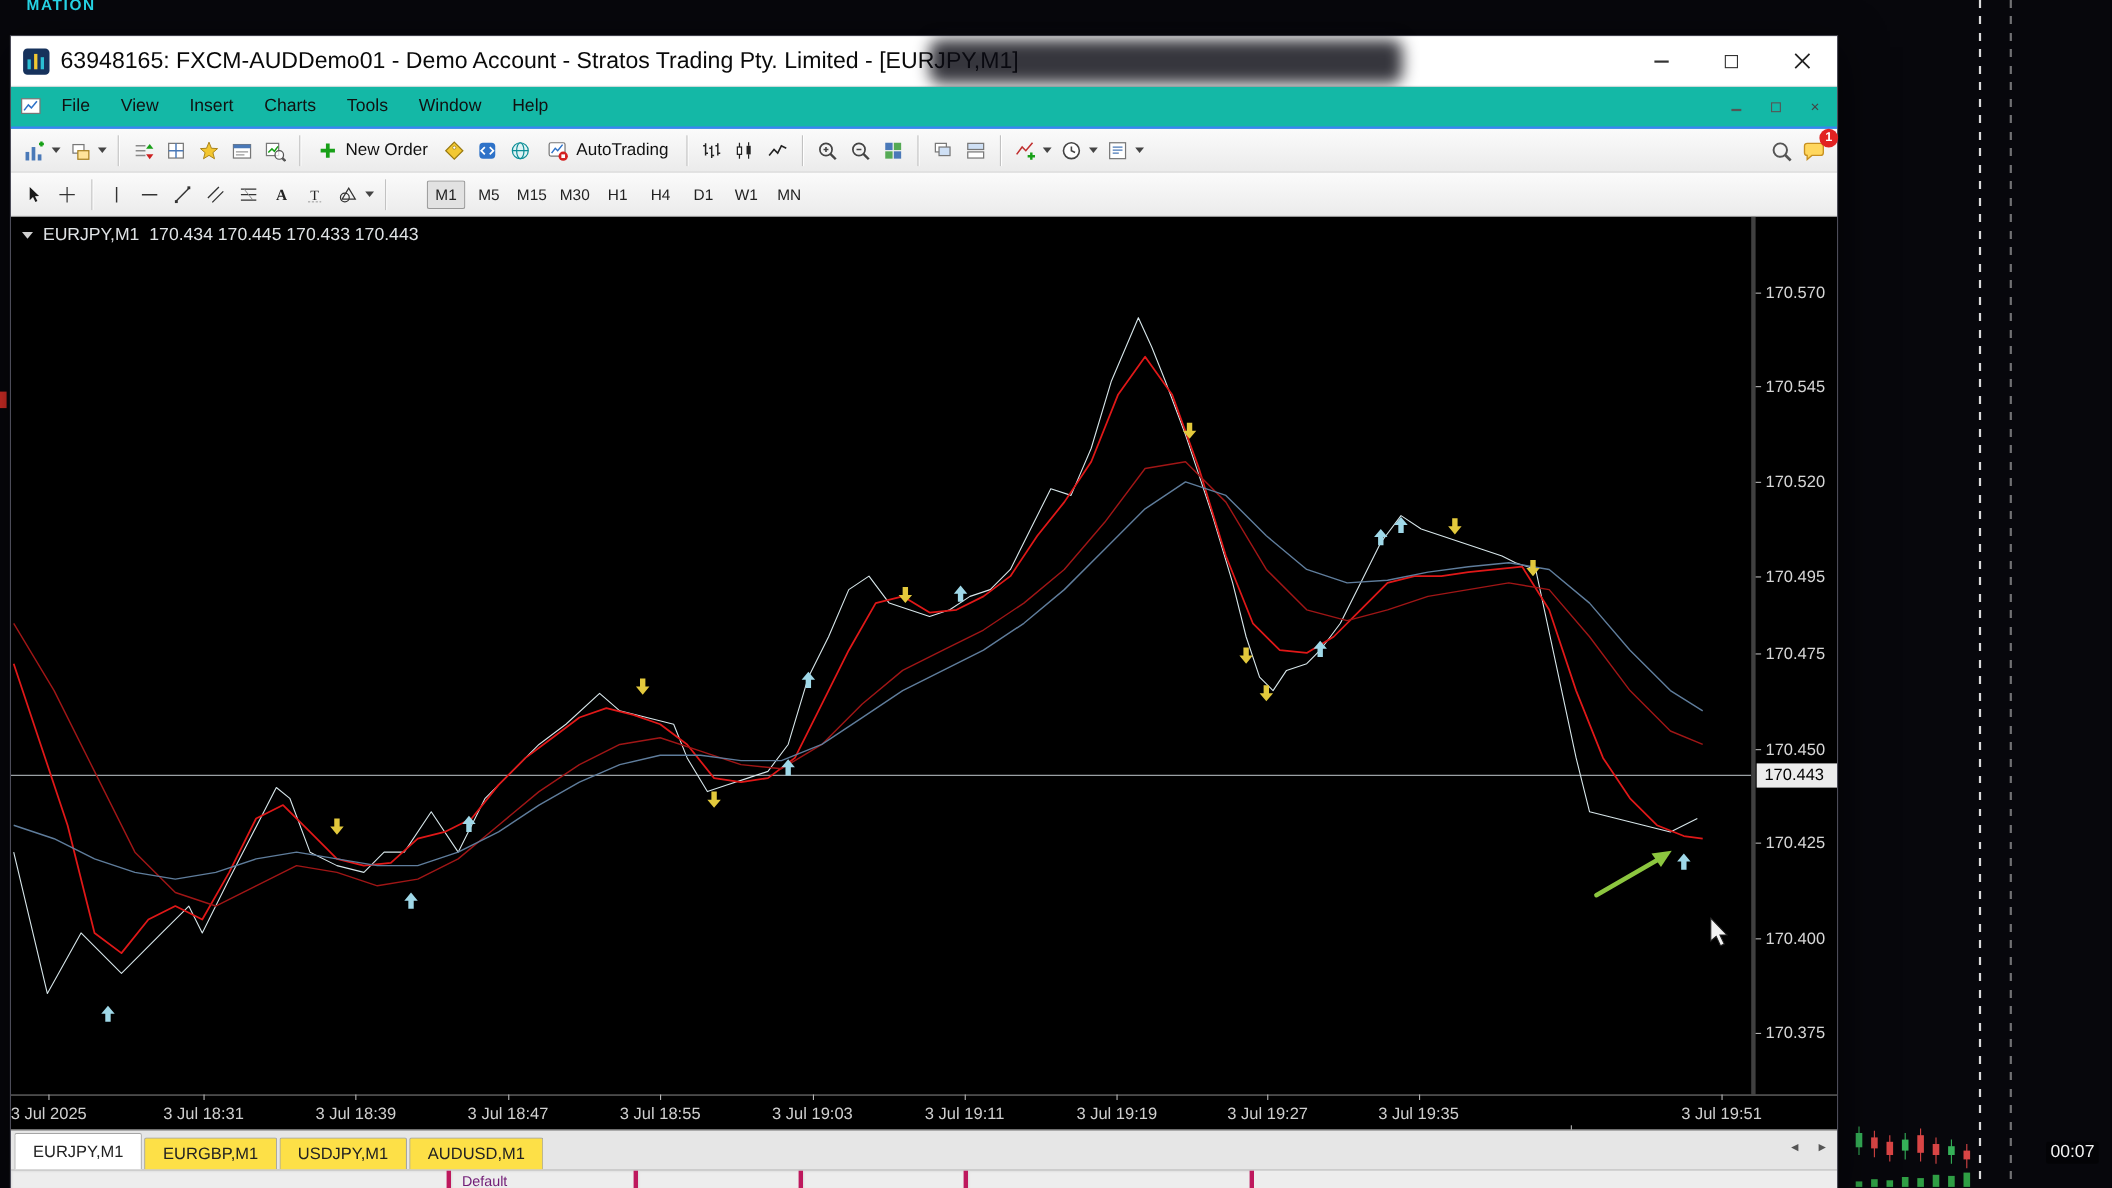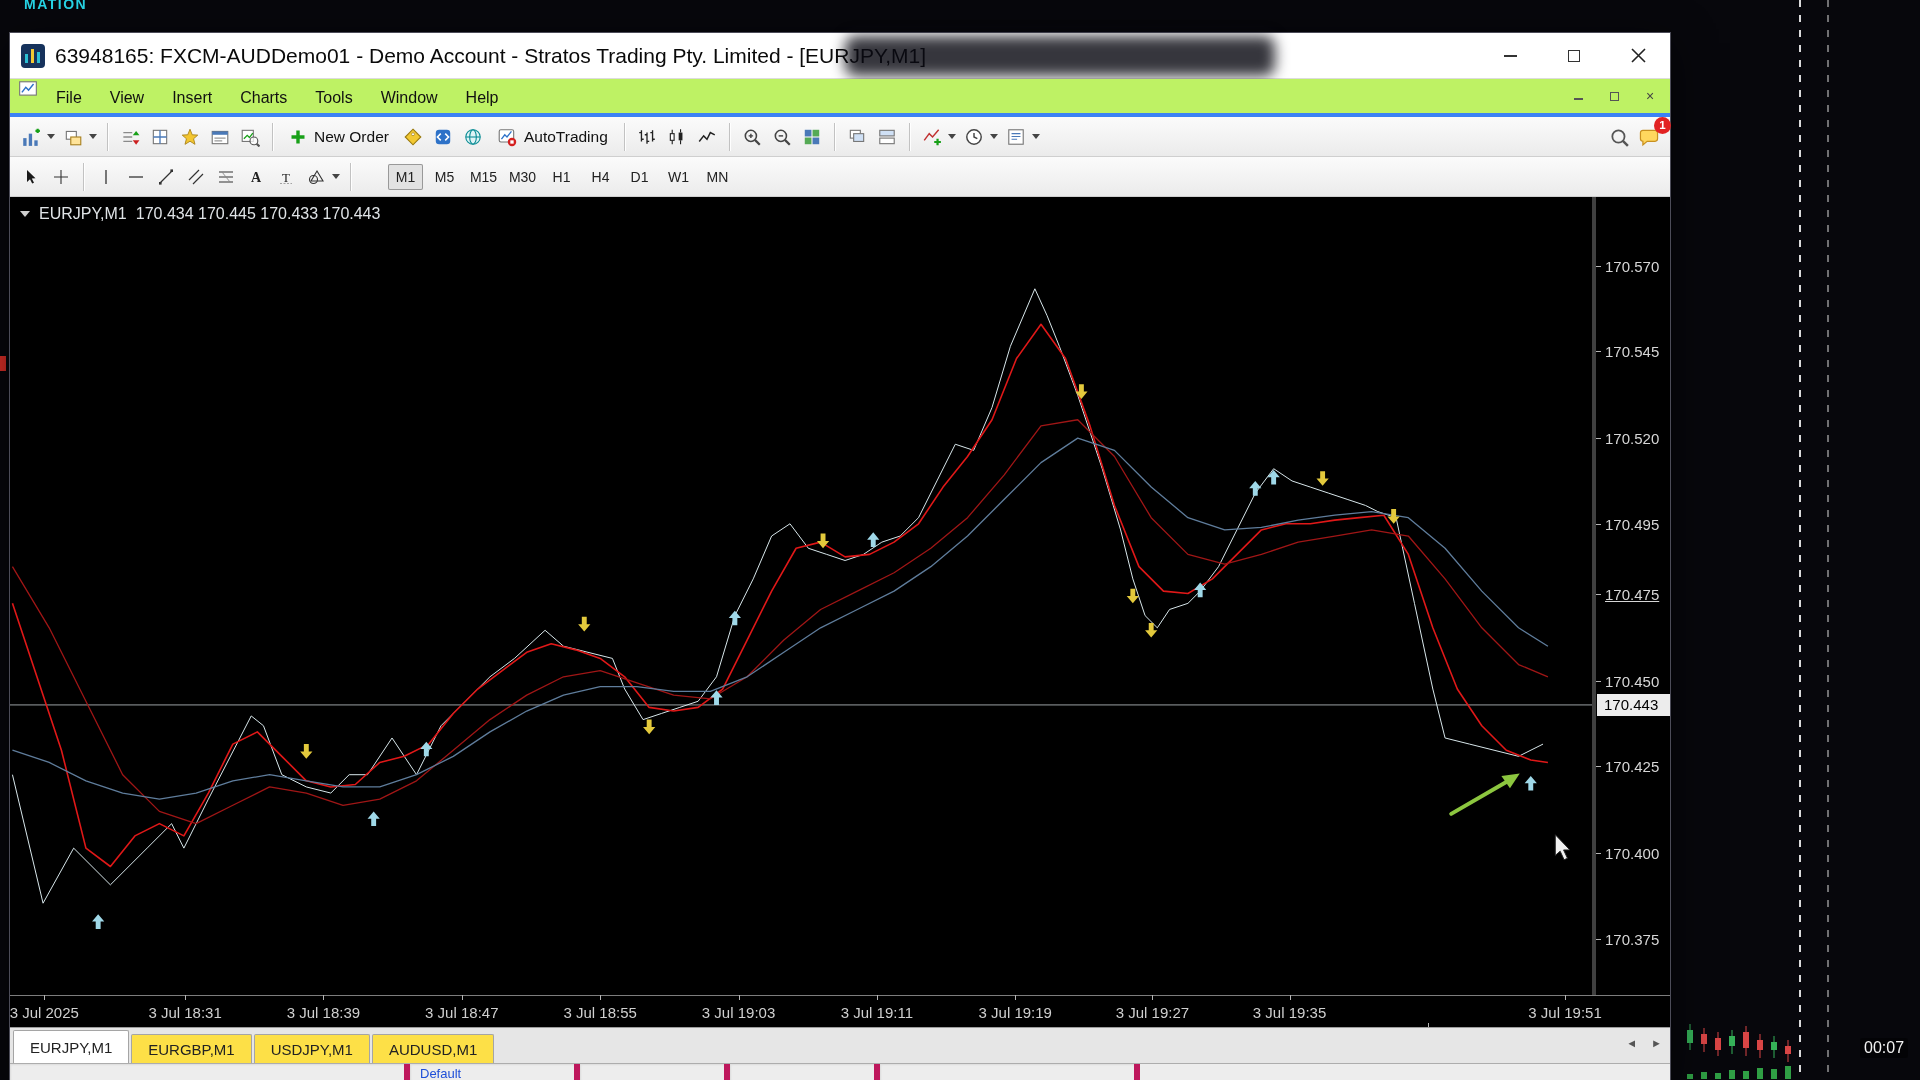--- a/index.html
+++ b/index.html
@@ -28,22 +28,22 @@
               padding-left:10px; position:relative; border-bottom:1px solid #dcdcdc; }
   .app-icon { width:26px; height:26px; margin-right:9px; flex:none; }
   .title-text { font-size:21px; color:#0a0a0a; white-space:nowrap; }
   .blur-blob { position:absolute; left:835px; top:3px; width:430px; height:40px;
                background:rgba(10,10,18,.82); filter:blur(7px); border-radius:10px; }
   .win-controls { position:absolute; right:0; top:0; height:100%; display:flex; }
   .win-btn { width:64px; height:100%; display:flex; align-items:center; justify-content:center; }
   .glyph-min { width:13px; height:2px; background:#333; }
   .glyph-max { width:12px; height:12px; border:1.6px solid #333; }
 
-  .menubar { flex:none; height:38px; background:#bef264; display:flex; 
-             padding:0 8px; border-bottom:4px solid #3b82f6; position:relative; }
+  .menubar { flex:none; height:38px; background:#14b8a6; display:flex; align-items:center;
+             padding:0 8px; border-bottom:2px solid #3b82f6; position:relative; }
   .menu-chart-icon { width:20px; height:20px; margin-right:4px; }
   #menu-items { display:flex; }
   .menu-item { padding:0 14px; font-size:16px; color:#111; line-height:38px; cursor:default; }
   .child-controls { position:absolute; right:10px; top:0; height:100%; display:flex;
                     align-items:center; gap:16px; }
   .cc-btn { width:20px; height:18px; display:flex; align-items:center; justify-content:center;
             color:#444; font-size:14px; }
   .cc-line { width:9px; height:2px; background:#555; margin-top:6px; }
   .cc-box { width:9px; height:9px; border:1.4px solid #555; }
 
@@ -91,22 +91,22 @@
   .tabbar { flex:none; height:36px; background:#e6e6e6; border-top:1px solid #9c9c9c;
             display:flex; align-items:flex-end; padding:0 3px; position:relative; }
   .tab { height:29px; line-height:29px; padding:0 16px; font-size:15px; color:#222;
          background:#fde047; border:1px solid #a5a5a5; border-bottom:none; margin-right:2px;
          border-radius:2px 2px 0 0; white-space:nowrap; }
   .tab.active { background:#fff; height:33px; line-height:33px; }
   .tab-scroll { position:absolute; right:8px; top:9px; display:flex; gap:14px; color:#555;
                 font-size:11px; }
   .statusbar { flex:none; height:17px; background:#ededed; border-top:1px solid #adadad;
                display:flex; overflow:hidden; }
-  .status-cell { flex:none; border-right:6px solid #be185d; box-shadow:inset 1px 1px 2px rgba(0,0,0,.07);
-                 font-size:13px; color:#1d4ed8; padding:2px 10px; white-space:nowrap; }
+  .status-cell { flex:none; border-right:4px solid #be185d; box-shadow:inset 1px 1px 2px rgba(0,0,0,.07);
+                 font-size:13px; color:#701a75; padding:2px 10px; white-space:nowrap; }
 
   svg { display:block; }
 </style>
 </head>
 <body>
 
 <div class="screen">
 
   <div class="watermark">MATION</div>
   <div class="red-mark"></div>
@@ -487,21 +487,21 @@
           <span class="collapse-tri"></span>
           <span>EURJPY,M1</span>
           <span>170.434 170.445 170.433 170.443</span>
         </div>
       </div>
       <div class="price-axis" id="price-axis">
           <div class="pa-label" style="top: 60.7638px;">170.570</div>
           <div class="pa-label" style="top: 146.439px;">170.545</div>
           <div class="pa-label" style="top: 233.337px;">170.520</div>
           <div class="pa-label" style="top: 319.012px;">170.495</div>
-          <div class="pa-label" style="top: 388.776px; text-decoration: underline;">170.475</div>
+          <div class="pa-label" style="top: 388.776px;">170.475</div>
           <div class="pa-label" style="top: 475.675px;">170.450</div>
           <div class="pa-label" style="top: 561.35px;">170.425</div>
           <div class="pa-label" style="top: 648.248px;">170.400</div>
           <div class="pa-label" style="top: 733.923px;">170.375</div>
           <div class="price-box" style="top: 496.929px;">170.443</div>
         </div>
       <div class="time-axis" id="time-axis">
           <div class="ta-label" style="left: -25.7152px;">3 Jul 2025</div>
           <div class="ta-label" style="left: 115.098px;">3 Jul 18:31</div>
           <div class="ta-label" style="left: 253.461px;">3 Jul 18:39</div>

